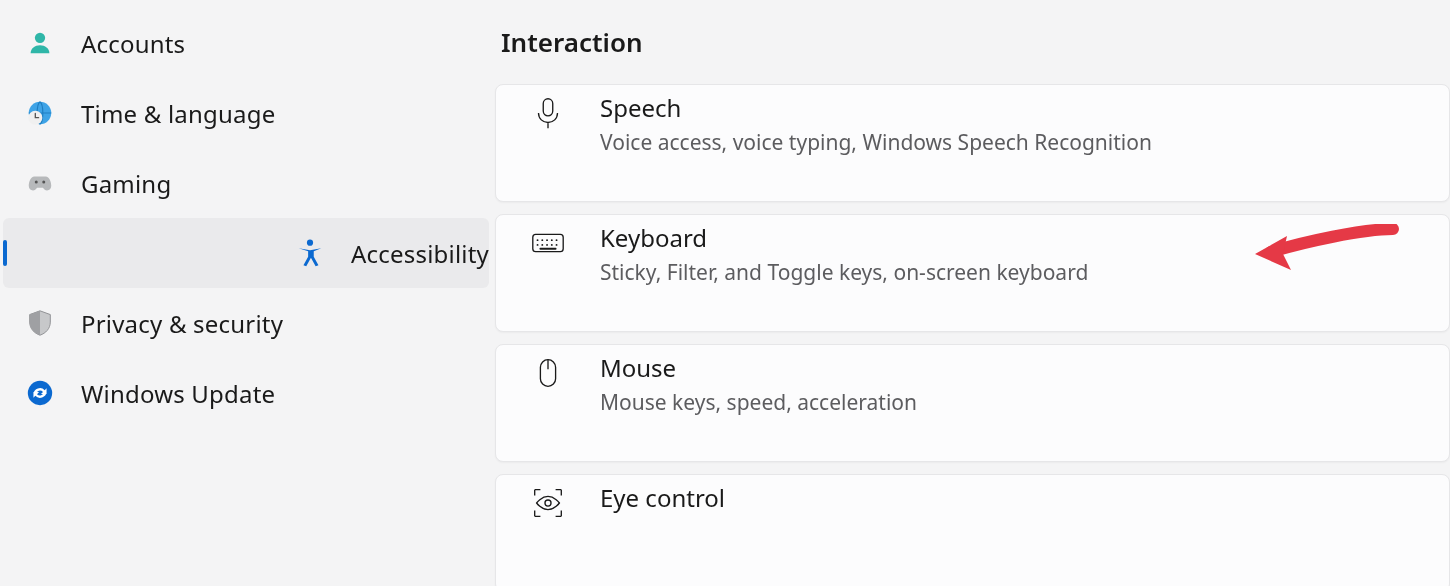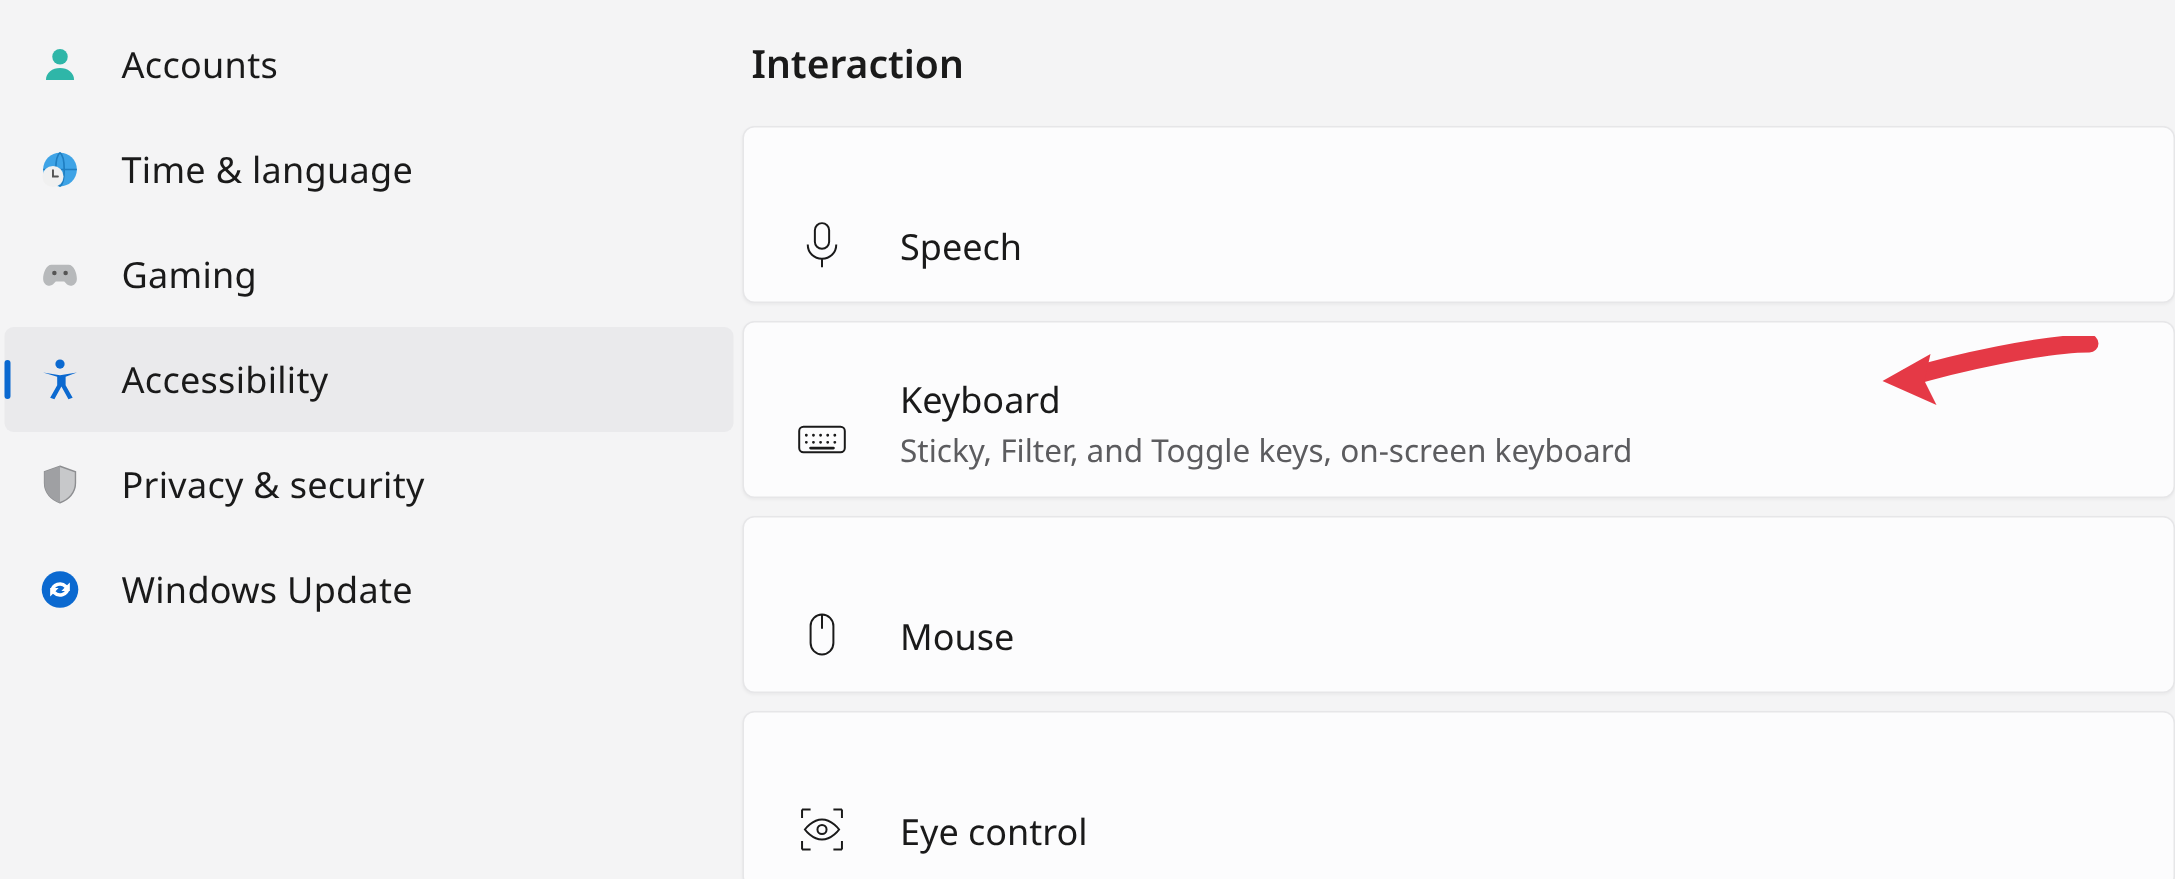--- a/index.html
+++ b/index.html
@@ -20,37 +20,37 @@
 
   .app{display:flex;height:100%;}
 
   
   .nav{width:495px;padding-top:8px;}
   .nav-item{
     display:flex;align-items:center;height:70px;
     padding-left:20px;border-radius:6px;margin:0 6px 0 3px;
     cursor:pointer;position:relative;
   }
-  .nav-item.active{background:var(--hover);}
+  .nav-item.active{background:var(--hover);justify-content:flex-end;}
   .nav-item.active::before{
     content:"";position:absolute;left:0;top:22px;bottom:22px;width:4px;
     background:var(--accent-blue);border-radius:3px;
   }
   .nav-icon{width:34px;height:34px;display:flex;align-items:center;justify-content:center;margin-right:24px;}
   .nav-icon svg{width:30px;height:30px;}
   .nav-label{font-size:24px;font-weight:400;letter-spacing:.2px;}
 
   
   .main{flex:1;padding-top:12px;position:relative;}
   .section-title{font-size:26px;font-weight:600;margin:12px 0 24px 6px;}
 
   .card{
-    display:flex;align-items:flex-end;min-height:118px;
+    display:flex;align-items:flex-start;min-height:118px;
     background:var(--card-bg);border:1px solid var(--card-border);
-    border-radius:8px;margin-bottom:12px;padding:16px 30px;
+    border-radius:8px;margin-bottom:12px;padding:6px 30px;
     box-shadow:0 1px 2px var(--shadow);cursor:pointer;
   }
   .card-icon{width:44px;height:44px;display:flex;align-items:center;justify-content:center;margin-right:30px;}
   .card-icon svg{width:38px;height:38px;stroke:var(--text);fill:none;stroke-width:1.4;}
   .card-text{display:flex;flex-direction:column;}
   .card-title{font-size:24px;font-weight:400;margin-bottom:4px;}
   .card-sub  {font-size:21px;color:var(--text-sub);}
 
   
   .annotation-arrow{position:absolute;pointer-events:none;top:224px;left:758px;}
@@ -133,20 +133,21 @@
 
     <div class="card">
       <span class="card-icon">
         <svg viewBox="0 0 40 40">
           <rect x="15" y="5" width="10" height="18" rx="5"></rect>
           <path d="M10 20c0 6 4.5 10 10 10s10-4 10-10M20 30v6"></path>
         </svg>
       </span>
       <div class="card-text">
         <span class="card-title">Speech</span>
+        <span class="card-sub">Voice access, voice typing, Windows Speech Recognition</span>
       </div>
     </div>
 
     <div class="card">
       <span class="card-icon">
         <svg viewBox="0 0 40 40">
           <rect x="4" y="11" width="32" height="18" rx="3"></rect>
           <path d="M9 17h0M14 17h0M19 17h0M24 17h0M29 17h0M9 22h0M14 22h0M19 22h0M24 22h0M29 22h0M12 26h16" stroke-linecap="round" stroke-width="2"></path>
         </svg>
       </span>
@@ -158,20 +159,21 @@
 
     <div class="card">
       <span class="card-icon">
         <svg viewBox="0 0 40 40">
           <rect x="12" y="6" width="16" height="28" rx="8"></rect>
           <path d="M20 6v10"></path>
         </svg>
       </span>
       <div class="card-text">
         <span class="card-title">Mouse</span>
+        <span class="card-sub">Mouse keys, speed, acceleration</span>
       </div>
     </div>
 
     <div class="card">
       <span class="card-icon">
         <svg viewBox="0 0 40 40">
           <path d="M6 6h6M6 6v6M34 6h-6M34 6v6M6 34h6M6 34v-6M34 34h-6M34 34v-6"></path>
           <path d="M8 20s5-7 12-7 12 7 12 7-5 7-12 7-12-7-12-7Z"></path>
           <circle cx="20" cy="20" r="3.2"></circle>
         </svg>

